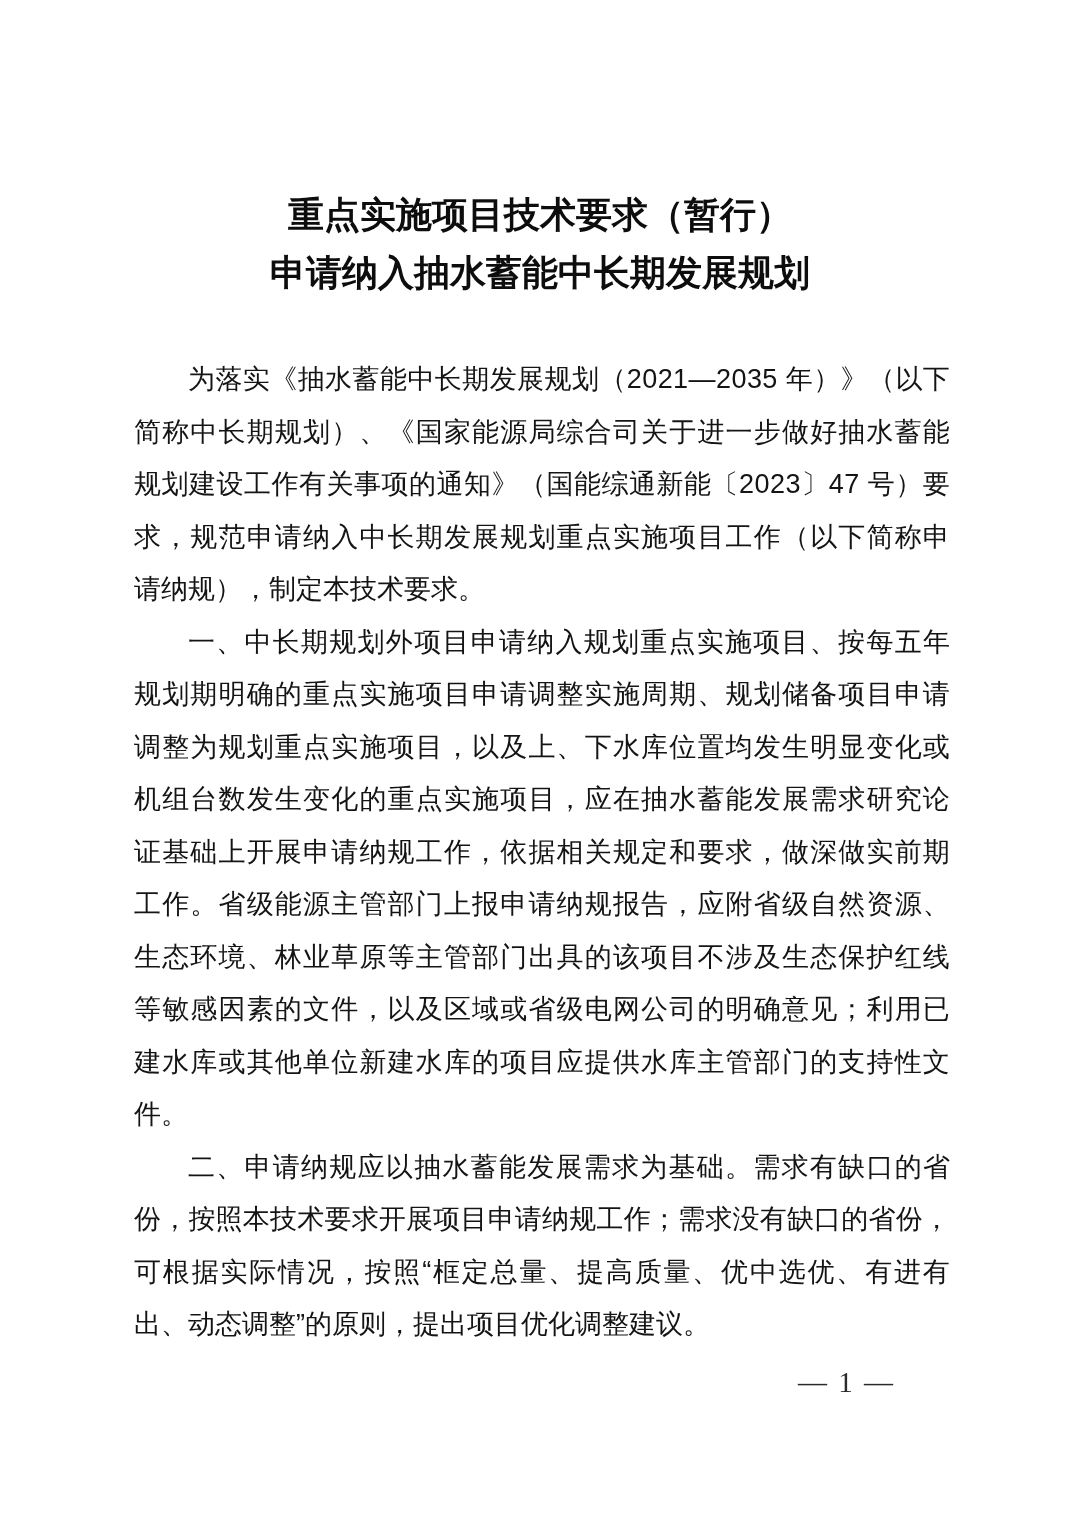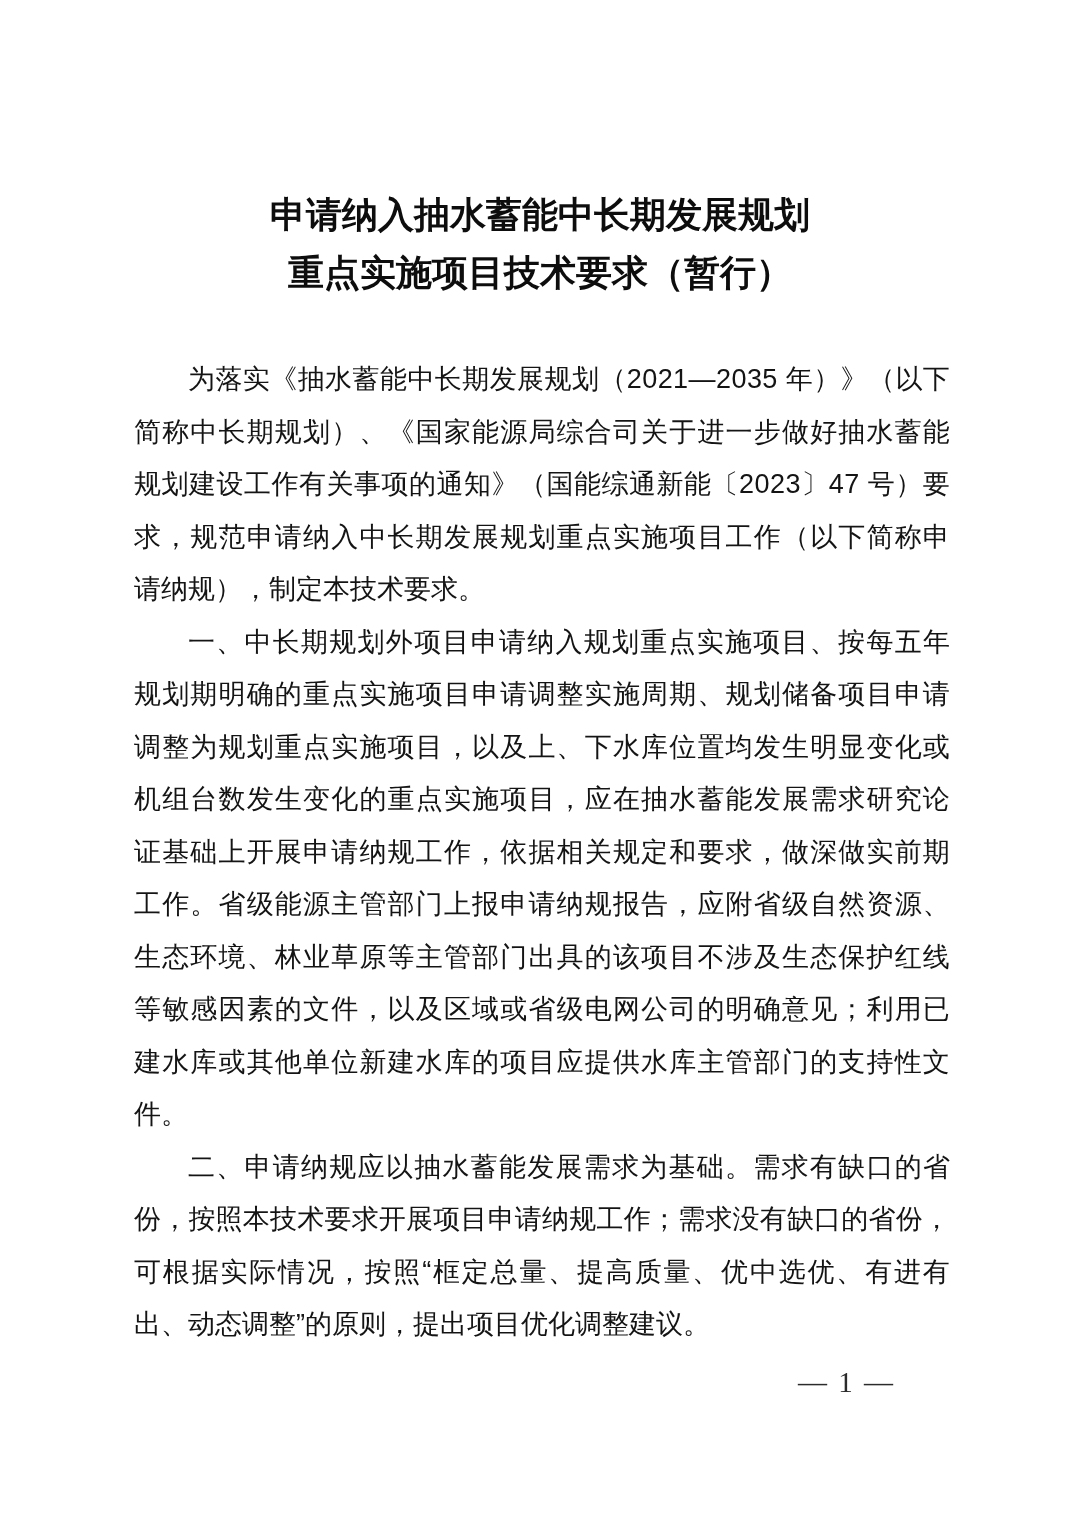--- a/index.html
+++ b/index.html
@@ -54,22 +54,22 @@
     letter-spacing: 2px;
     color: #2b2b2b;
   }
 </style>
 </head>
 <body>
 
 <div class="page">
 
   <h1 class="title">
+    <div class="title-line">重点实施项目技术要求（暂行）</div>
     <div class="title-line">申请纳入抽水蓄能中长期发展规划</div>
-    <div class="title-line">重点实施项目技术要求（暂行）</div>
   </h1>
 
   <div class="body-text">
 
     <div class="para">
       <div class="line just indent">
           <span>为</span>
           <span>落</span>
           <span>实</span>
           <span>《</span>

